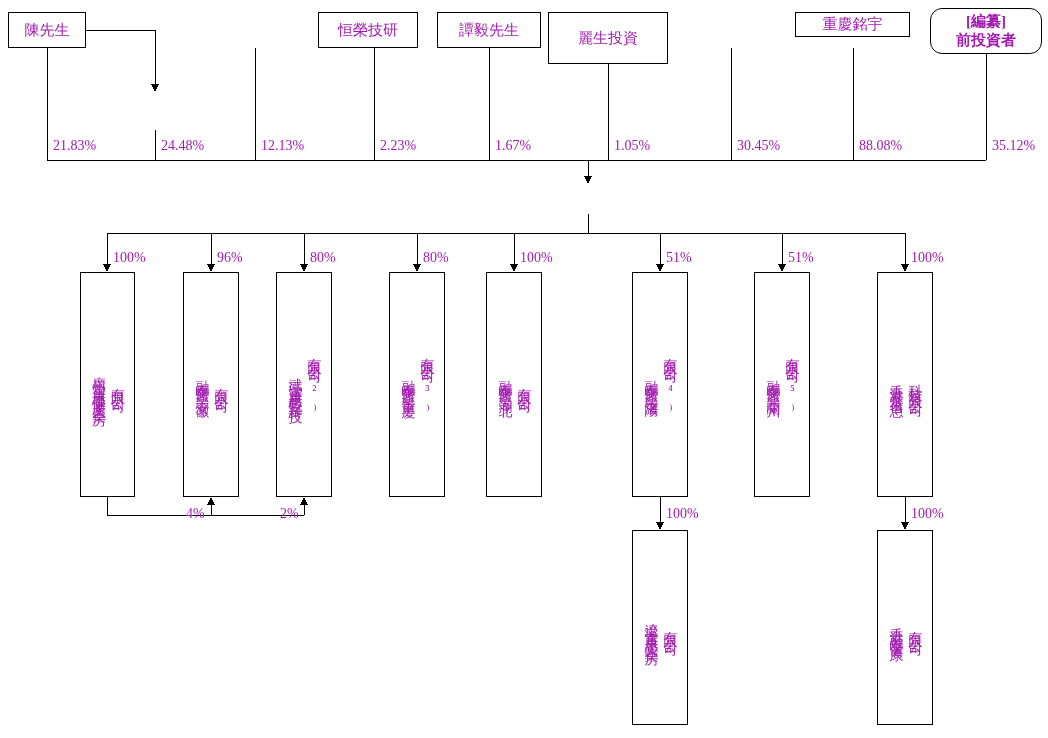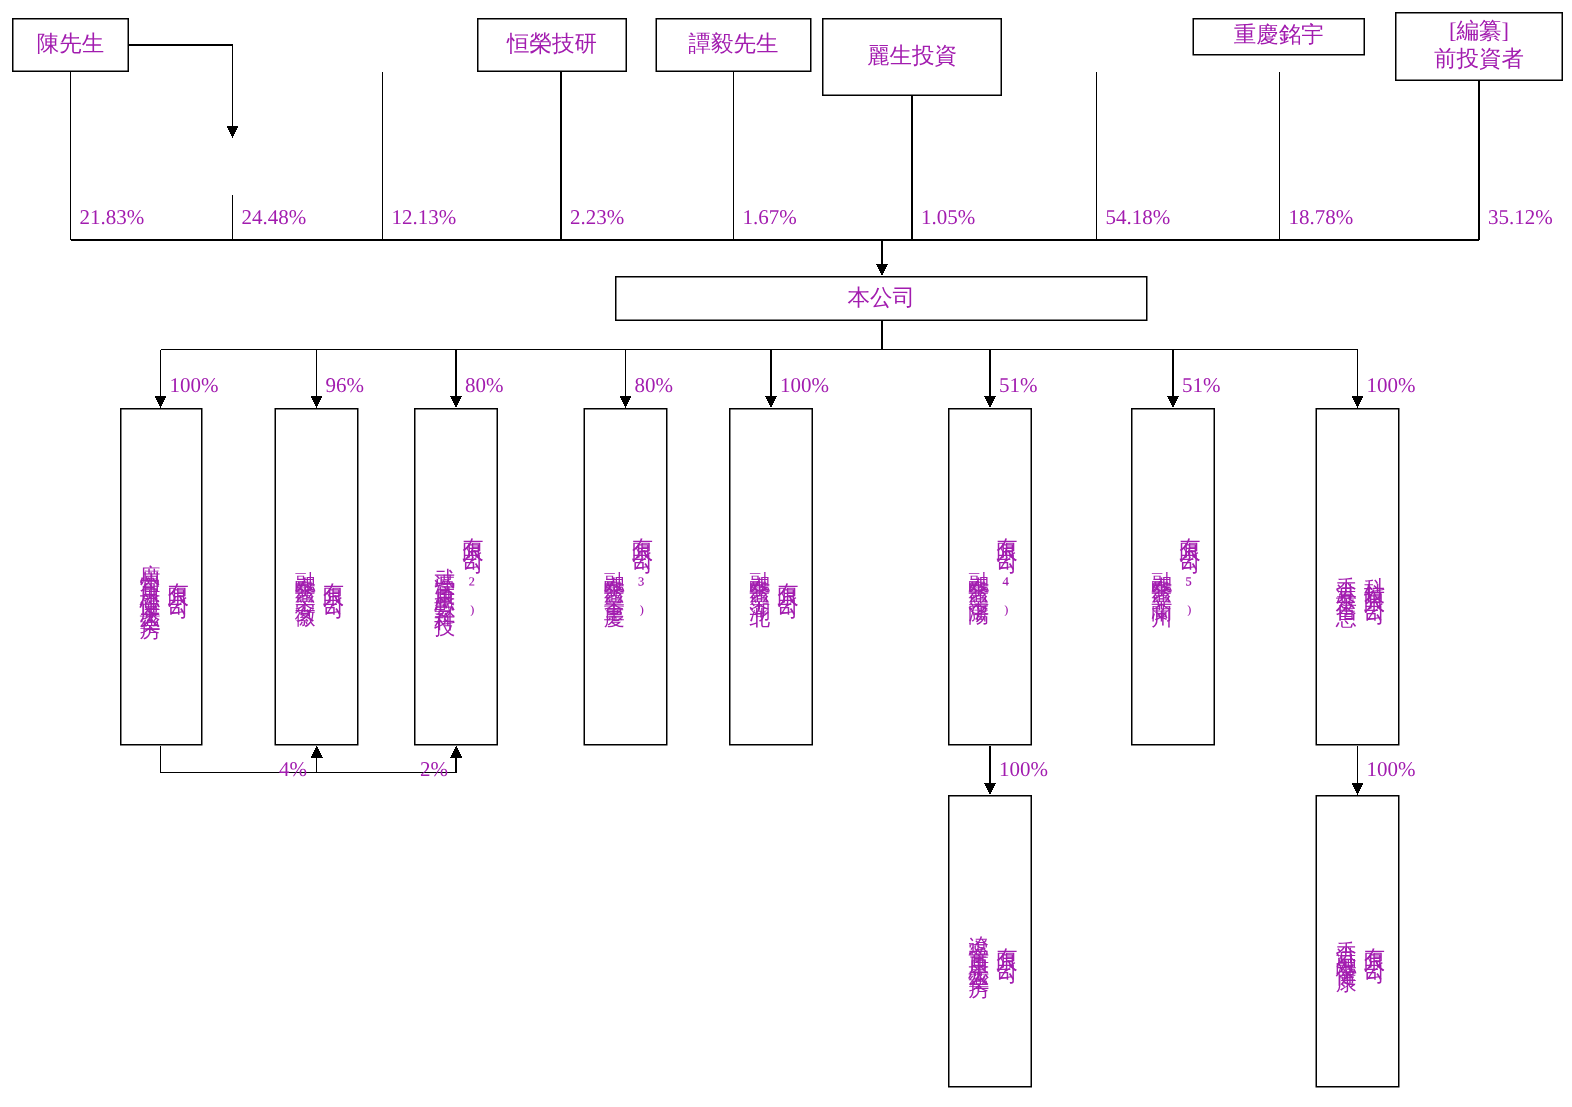--- a/index.html
+++ b/index.html
@@ -6,21 +6,21 @@
   .canvas{
     position:relative;width:1048px;height:738px;background:#fff;overflow:hidden;
     font-family:"Liberation Serif","DejaVu Serif",serif;color:#a21caf;
   }
   .wires{position:absolute;left:0;top:0;}
   .box{
     position:absolute;box-sizing:border-box;border:1px solid #000;background:#fff;
     display:flex;align-items:center;justify-content:center;text-align:center;
     font-size:15px;line-height:1.25;white-space:pre-line;
   }
-  .bold{font-weight:normal;}
+  .bold{font-weight:bold;border-radius:12px;}
   .vbox{
     position:absolute;box-sizing:border-box;border:1px solid #000;background:#fff;
     display:flex;align-items:center;justify-content:center;
   }
   .vtext{
     writing-mode:vertical-lr;text-orientation:upright;white-space:pre-line;
     text-align:center;font-size:14px;letter-spacing:4px;line-height:1.35;
   }
   .pct{
     position:absolute;font-size:14px;white-space:nowrap;
@@ -56,25 +56,24 @@
   <div class="box" style="left:795px;top:12px;width:115px;height:25px">重慶銘宇</div>
   <div class="box bold" style="left:930px;top:8px;width:112px;height:46px">[編纂]
 前投資者</div>
 
   <span class="pct" style="left:53px;top:138px">21.83%</span>
   <span class="pct" style="left:161px;top:138px">24.48%</span>
   <span class="pct" style="left:261px;top:138px">12.13%</span>
   <span class="pct" style="left:380px;top:138px">2.23%</span>
   <span class="pct" style="left:495px;top:138px">1.67%</span>
   <span class="pct" style="left:614px;top:138px">1.05%</span>
-  <span class="pct" style="left:737px;top:138px">54.18%</span>
-  <span class="pct" style="left:859px;top:138px">18.78%</span>
+  <span class="pct" style="left:737px;top:138px">30.45%</span>
+  <span class="pct" style="left:859px;top:138px">88.08%</span>
   <span class="pct" style="left:992px;top:138px">35.12%</span>
 
-  <div class="box" style="left:410px;top:184px;width:355px;height:30px">本公司</div>
 
   <span class="pct" style="left:113px;top:250px">100%</span>
   <span class="pct" style="left:217px;top:250px">96%</span>
   <span class="pct" style="left:310px;top:250px">80%</span>
   <span class="pct" style="left:423px;top:250px">80%</span>
   <span class="pct" style="left:520px;top:250px">100%</span>
   <span class="pct" style="left:666px;top:250px">51%</span>
   <span class="pct" style="left:788px;top:250px">51%</span>
   <span class="pct" style="left:911px;top:250px">100%</span>
 

